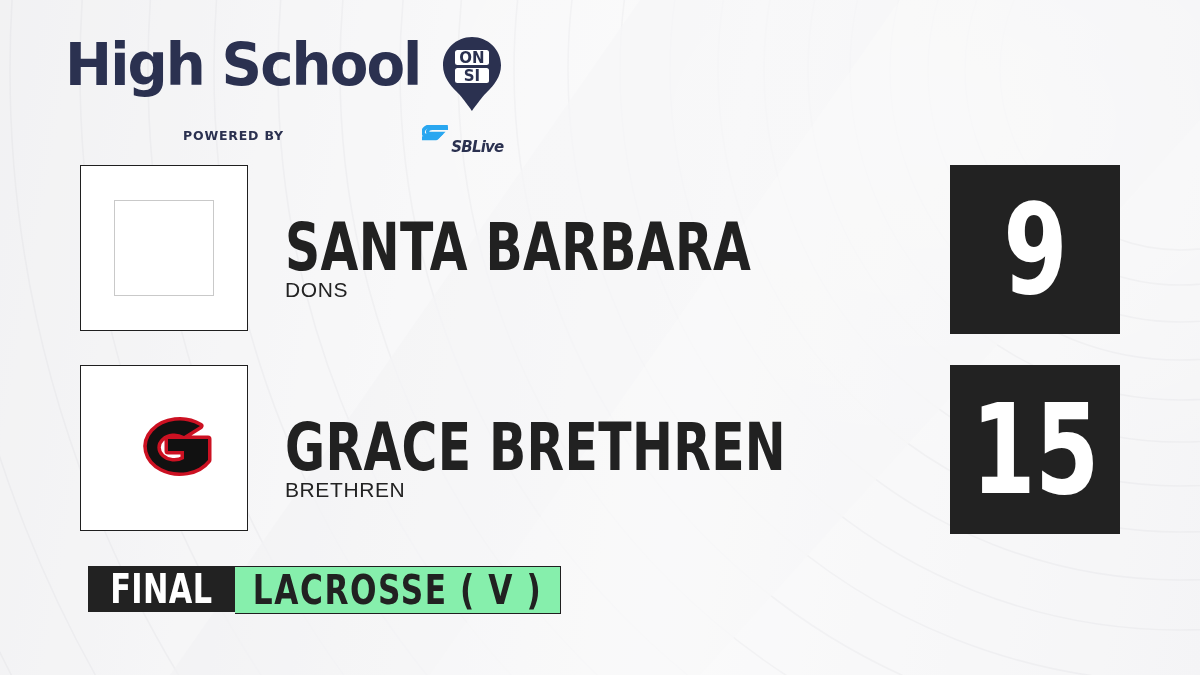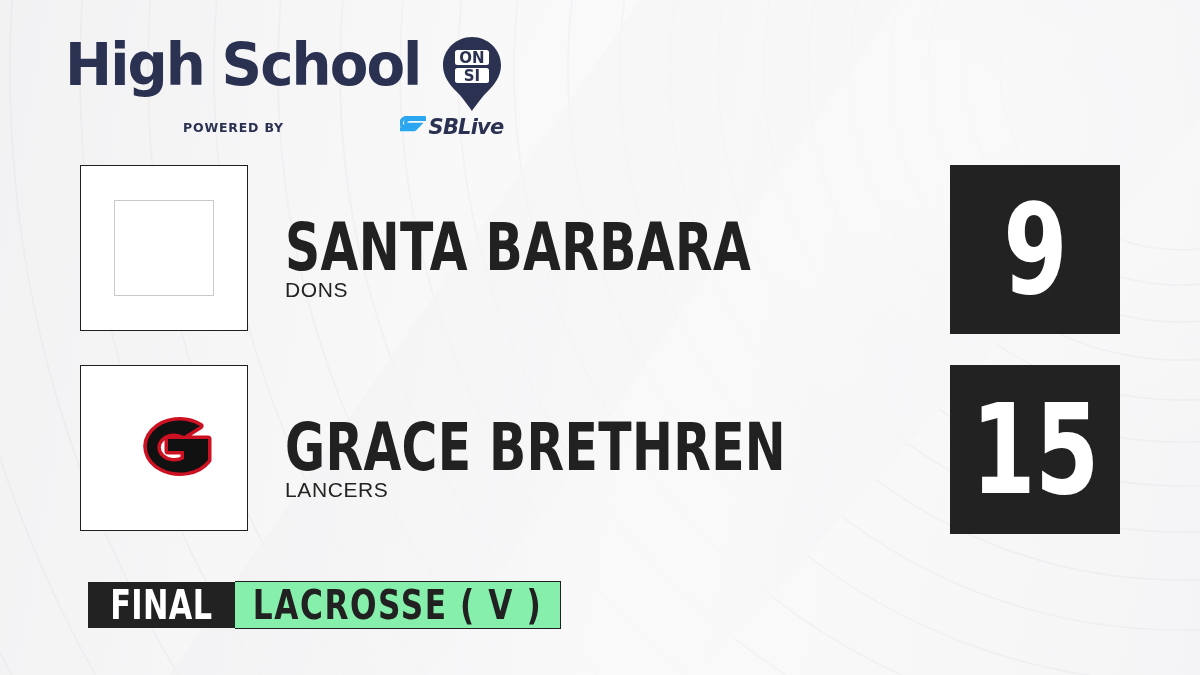--- a/index.html
+++ b/index.html
@@ -82,26 +82,27 @@
     color: #2b3150;
   }
   .sblive {
     display: flex;
     align-items: center;
     gap: 3px;
   }
   .sblive-mark { display: block; }
   .sblive-text {
     font-family: "DejaVu Sans", sans-serif;
-    font-size: 21px;
+    font-size: 15px;
     font-weight: 700;
     font-style: italic;
     letter-spacing: -0.8px;
     color: #2b3150;
     line-height: 1;
+    margin-top: 24px;
   }
   .sblive-text .lite { font-style: italic; }
   
   .team-row {
     position: absolute;
     left: 0;
     width: 1200px;
     z-index: 5;
   }
   .team-row.row1 { top: 165px; }
@@ -182,21 +183,21 @@
     letter-spacing: -1px;
     transform: scaleX(0.74);
     transform-origin: center center;
   }
   
   .status-bar {
     position: absolute;
     left: 80px;
     top: 566px;
     display: flex;
-    align-items: center;
+    align-items: flex-start;
     height: 77px;
     z-index: 5;
     padding-left: 8px;
   }
   .status-final {
     width: 147px;
     background: #222222;
     display: flex;
     align-items: center;
     justify-content: center;
@@ -328,21 +329,21 @@
         <svg width="100" height="96" viewBox="0 0 100 96" xmlns="http://www.w3.org/2000/svg">
           <g transform="translate(50,48)">
             <path d="M44 -9 L44 12 A33 26 0 1 1 36 -22 L20 -12 A17 14 0 1 0 20 11 L20 3 L4 3 L4 -9 Z" fill="none" stroke="#cc1122" stroke-width="7" stroke-linejoin="round"></path>
             <path d="M44 -9 L44 12 A33 26 0 1 1 36 -22 L20 -12 A17 14 0 1 0 20 11 L20 3 L4 3 L4 -9 Z" fill="#111111"></path>
           </g>
         </svg>
       </div>
     </div>
     <div class="team-text">
       <div class="team-name">GRACE BRETHREN</div>
-      <div class="team-mascot">LANCERS</div>
+      <div class="team-mascot">BRETHREN</div>
     </div>
     <div class="score-box">
       <span class="score-value">15</span>
     </div>
   </div>
 
   <div class="status-bar">
     <div class="status-final">
       <span class="status-final-label">FINAL</span>
     </div>

